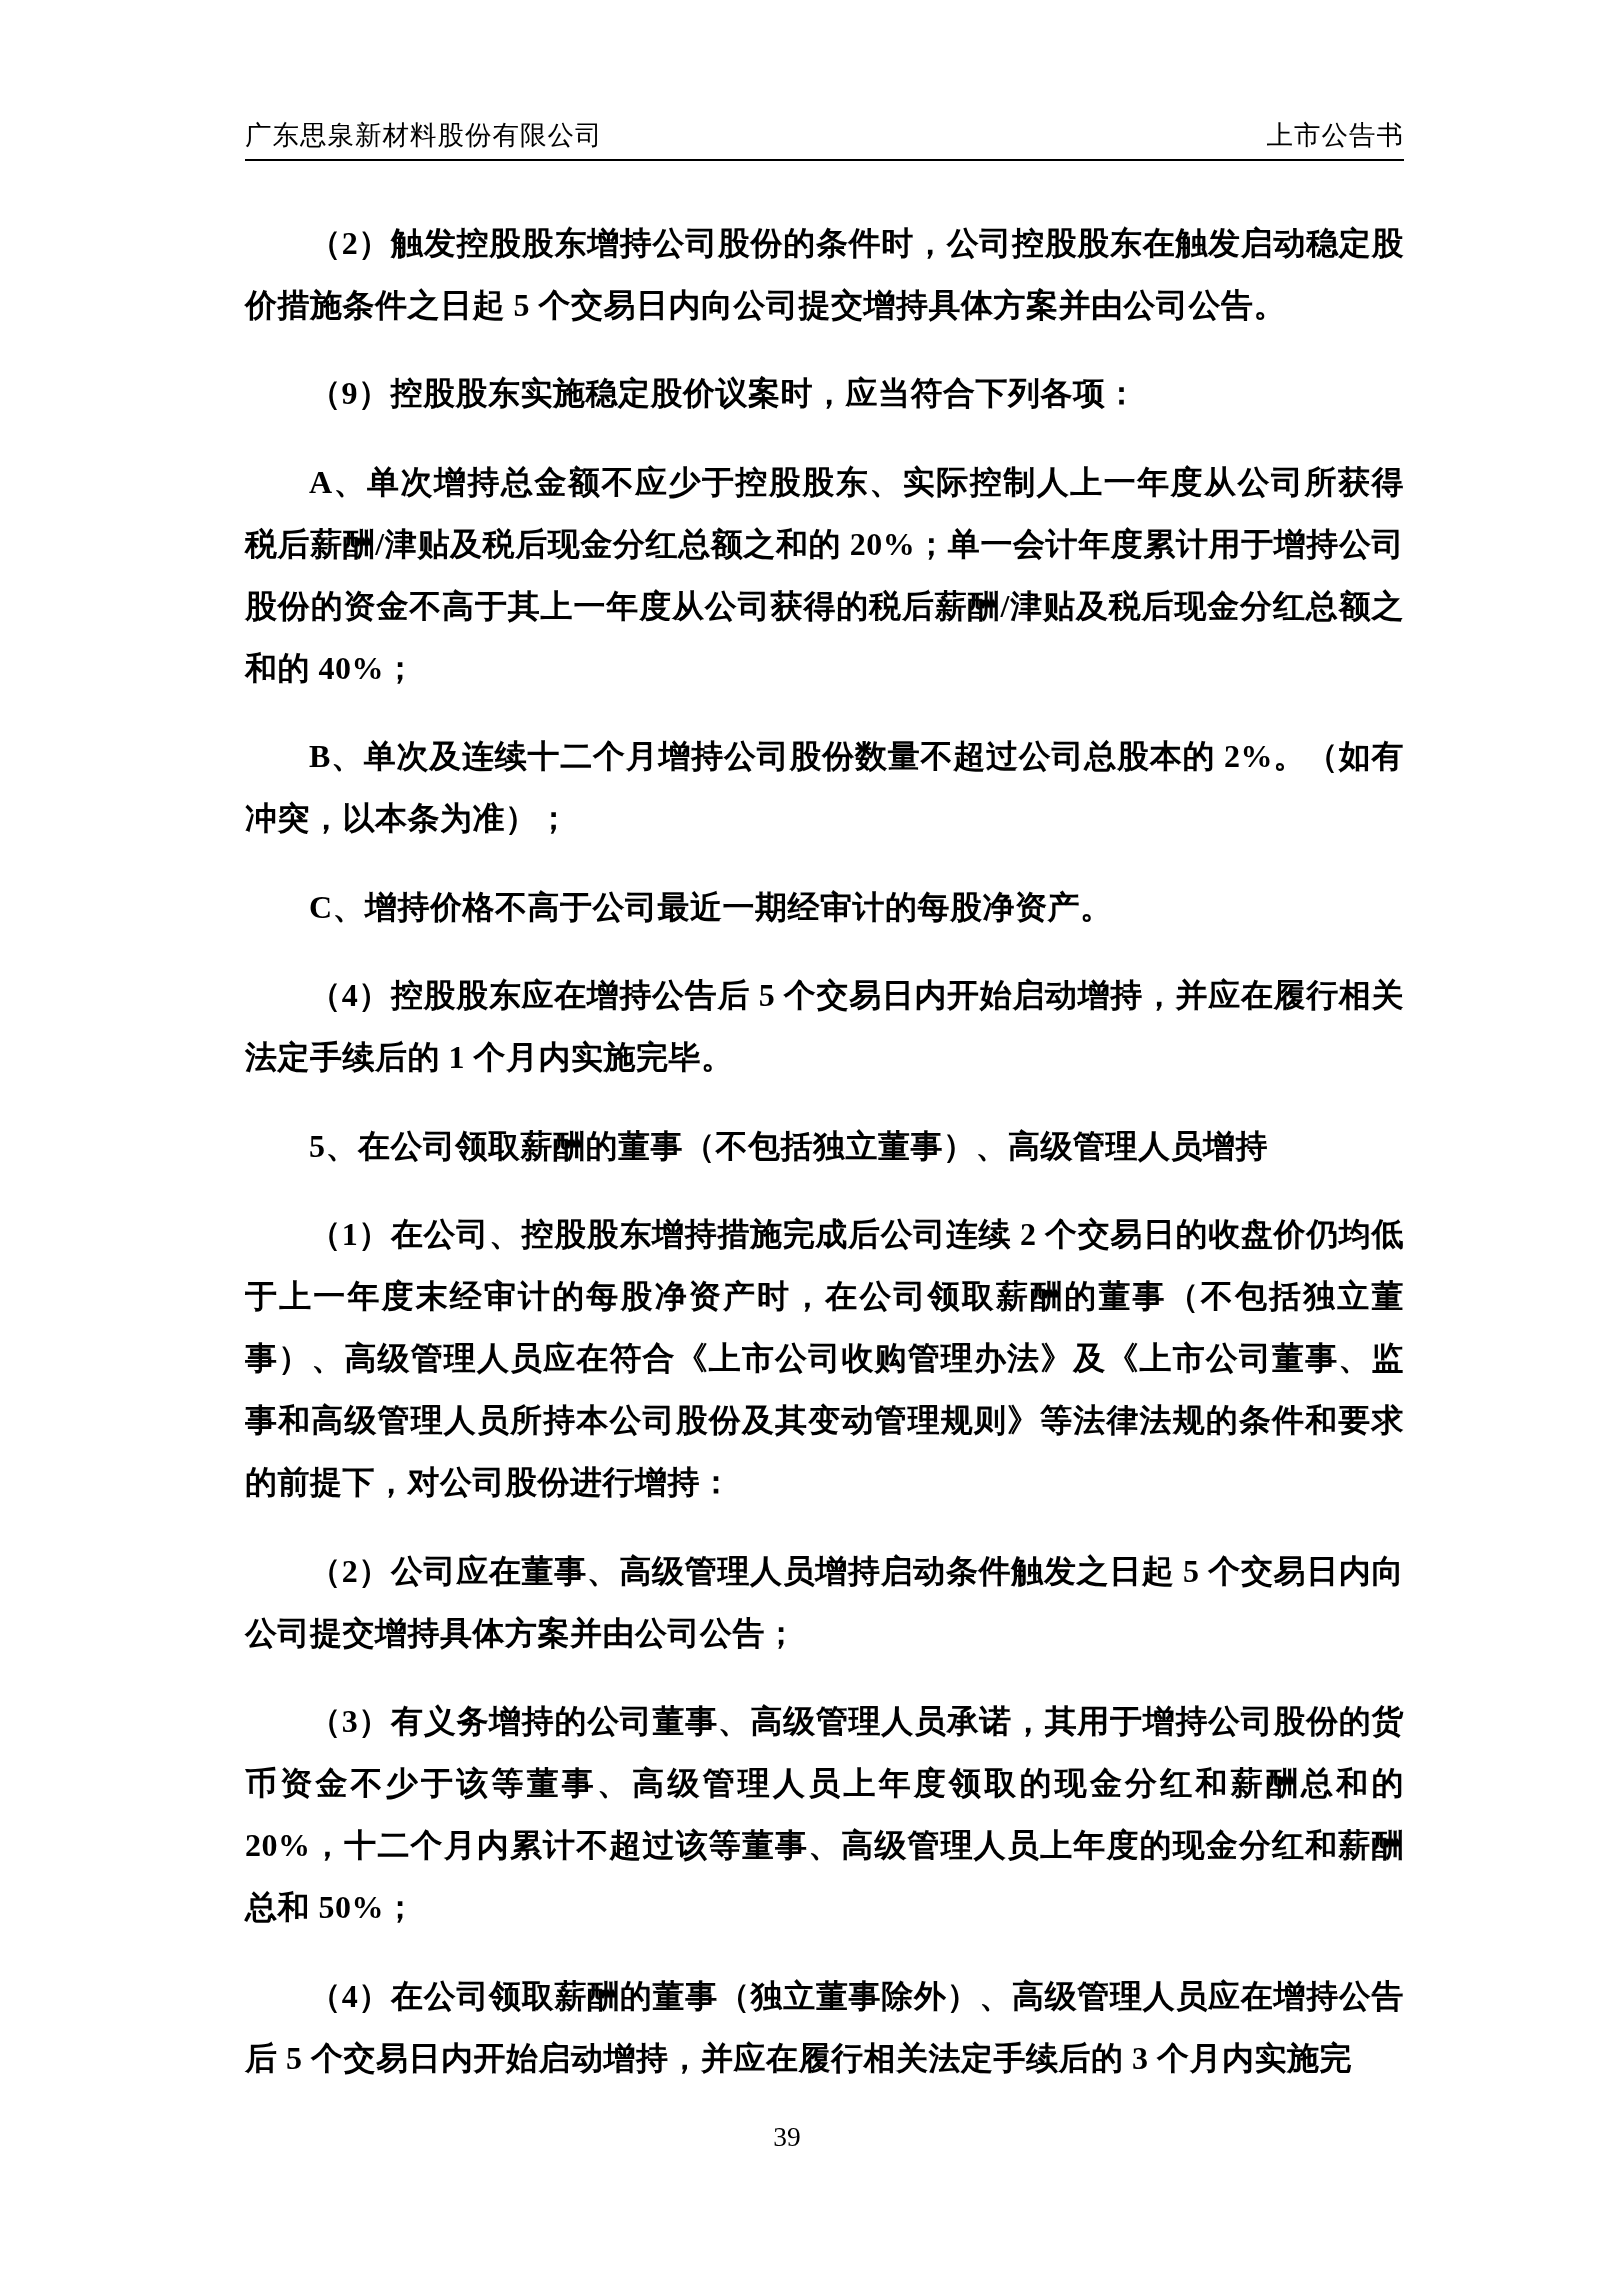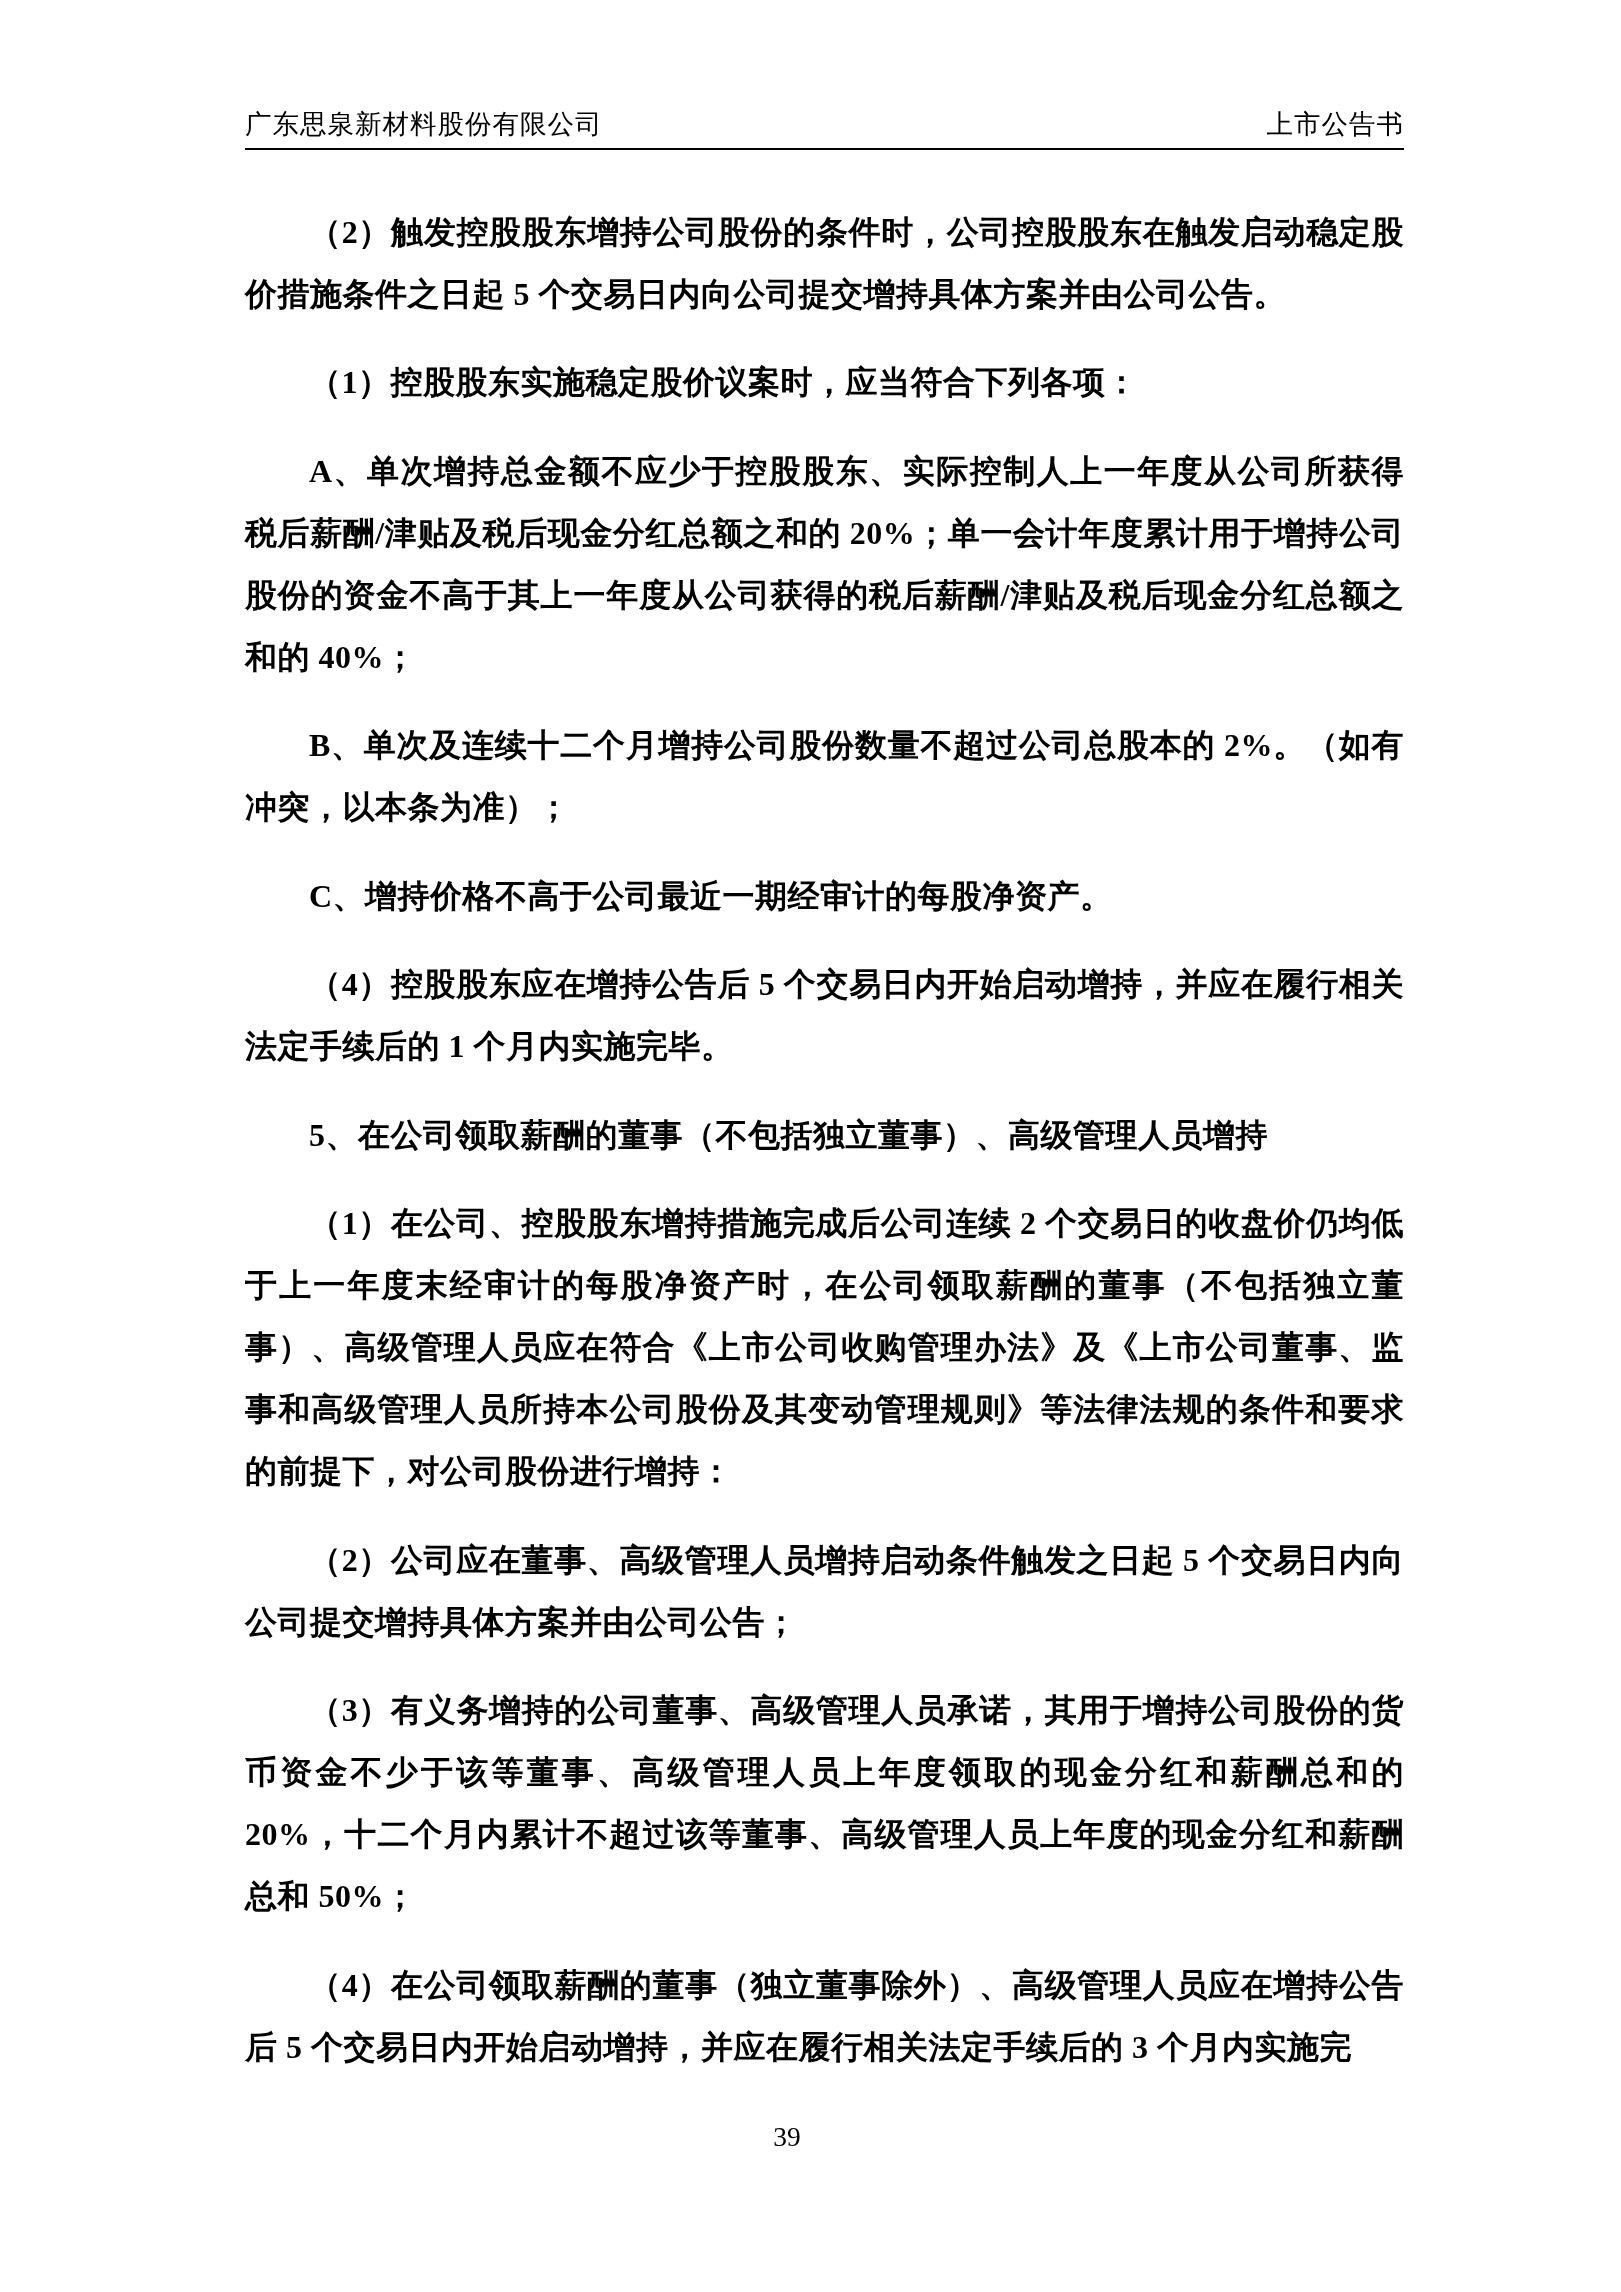--- a/index.html
+++ b/index.html
@@ -21,20 +21,21 @@
     left: 245px;
     width: 1159px;
   }
   .doc-header {
     padding-top: 110px;
     display: flex;
     justify-content: space-between;
     align-items: flex-end;
     border-bottom: 2.9px solid #000000;
     padding-bottom: 8.8px;
+    margin-top: 11px;
   }
   .doc-header .hdr-text {
     font-size: 26.5px;
     line-height: 29px;
     letter-spacing: 1px;
     white-space: nowrap;
   }
   .doc-body {
     margin-top: 51px;
     font-weight: bold;
@@ -62,21 +63,21 @@
 
 <div class="page">
 
   <div class="doc-header">
     <span class="hdr-text">广东思泉新材料股份有限公司</span>
     <span class="hdr-text">上市公告书</span>
   </div>
 
   <div class="doc-body">
     <p>（2）触发控股股东增持公司股份的条件时，公司控股股东在触发启动稳定股价措施条件之日起 5 个交易日内向公司提交增持具体方案并由公司公告。</p>
-    <p>（1）控股股东实施稳定股价议案时，应当符合下列各项：</p>
+    <p>（9）控股股东实施稳定股价议案时，应当符合下列各项：</p>
     <p>A、单次增持总金额不应少于控股股东、实际控制人上一年度从公司所获得税后薪酬/津贴及税后现金分红总额之和的 20%；单一会计年度累计用于增持公司股份的资金不高于其上一年度从公司获得的税后薪酬/津贴及税后现金分红总额之和的 40%；</p>
     <p>B、单次及连续十二个月增持公司股份数量不超过公司总股本的 2%。（如有冲突，以本条为准）；</p>
     <p>C、增持价格不高于公司最近一期经审计的每股净资产。</p>
     <p>（4）控股股东应在增持公告后 5 个交易日内开始启动增持，并应在履行相关法定手续后的 1 个月内实施完毕。</p>
     <p>5、在公司领取薪酬的董事（不包括独立董事）、高级管理人员增持</p>
     <p>（1）在公司、控股股东增持措施完成后公司连续 2 个交易日的收盘价仍均低于上一年度末经审计的每股净资产时，在公司领取薪酬的董事（不包括独立董事）、高级管理人员应在符合《上市公司收购管理办法》及《上市公司董事、监事和高级管理人员所持本公司股份及其变动管理规则》等法律法规的条件和要求的前提下，对公司股份进行增持：</p>
     <p>（2）公司应在董事、高级管理人员增持启动条件触发之日起 5 个交易日内向公司提交增持具体方案并由公司公告；</p>
     <p>（3）有义务增持的公司董事、高级管理人员承诺，其用于增持公司股份的货币资金不少于该等董事、高级管理人员上年度领取的现金分红和薪酬总和的 20%，十二个月内累计不超过该等董事、高级管理人员上年度的现金分红和薪酬总和 50%；</p>
     <p>（4）在公司领取薪酬的董事（独立董事除外）、高级管理人员应在增持公告后 5 个交易日内开始启动增持，并应在履行相关法定手续后的 3 个月内实施完</p>
   </div>

